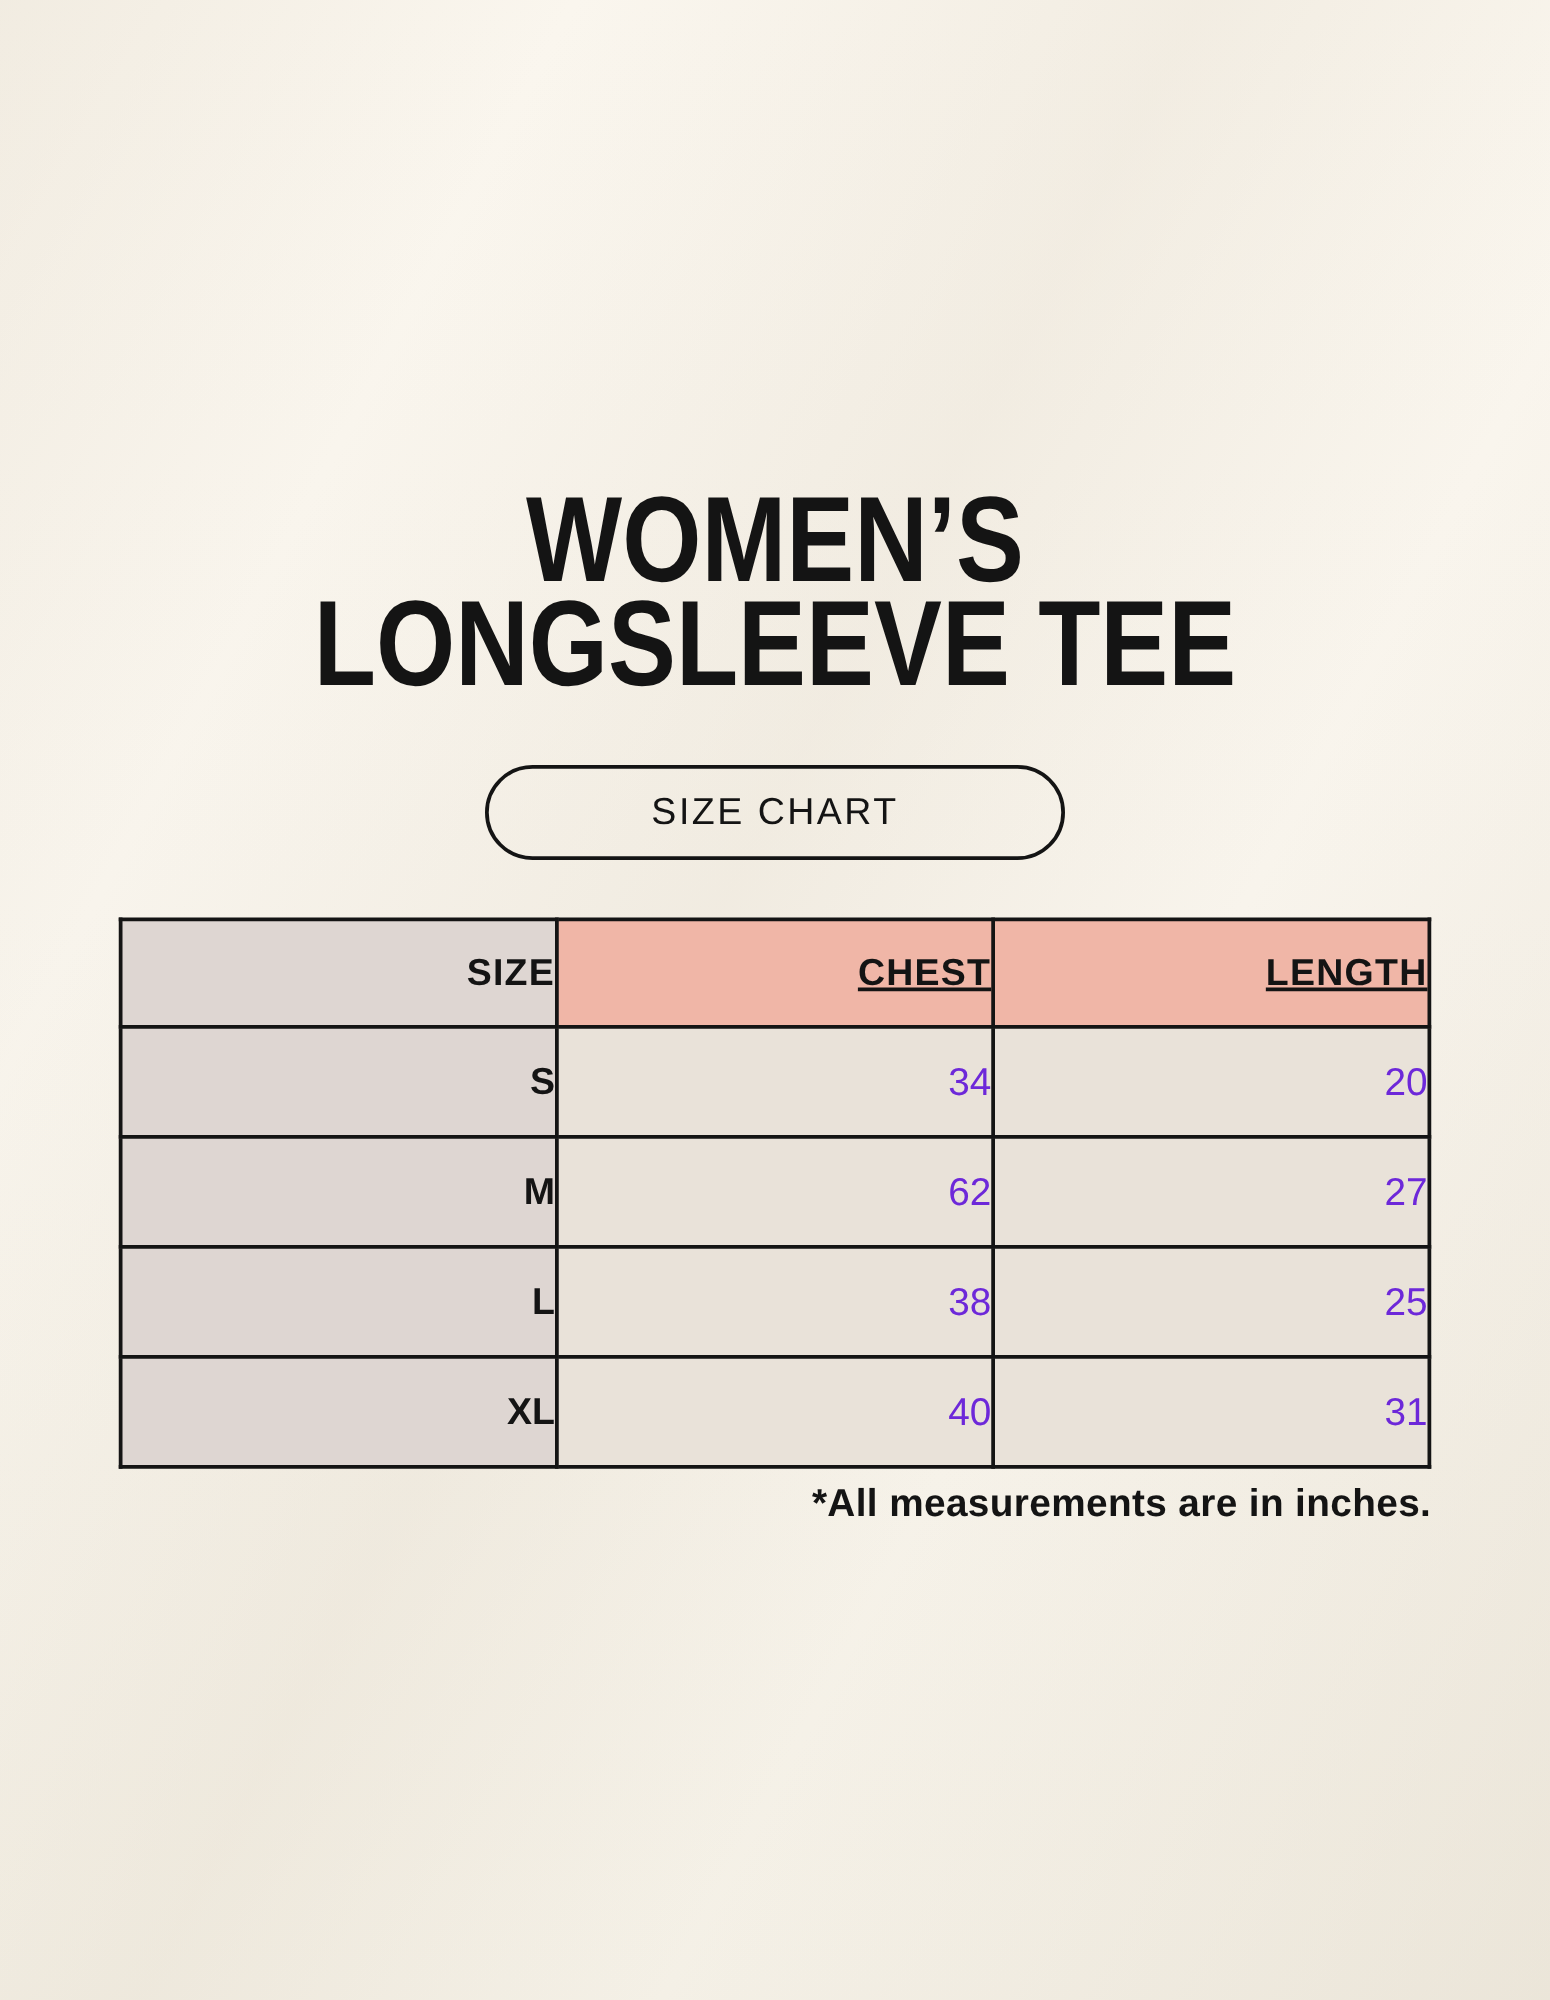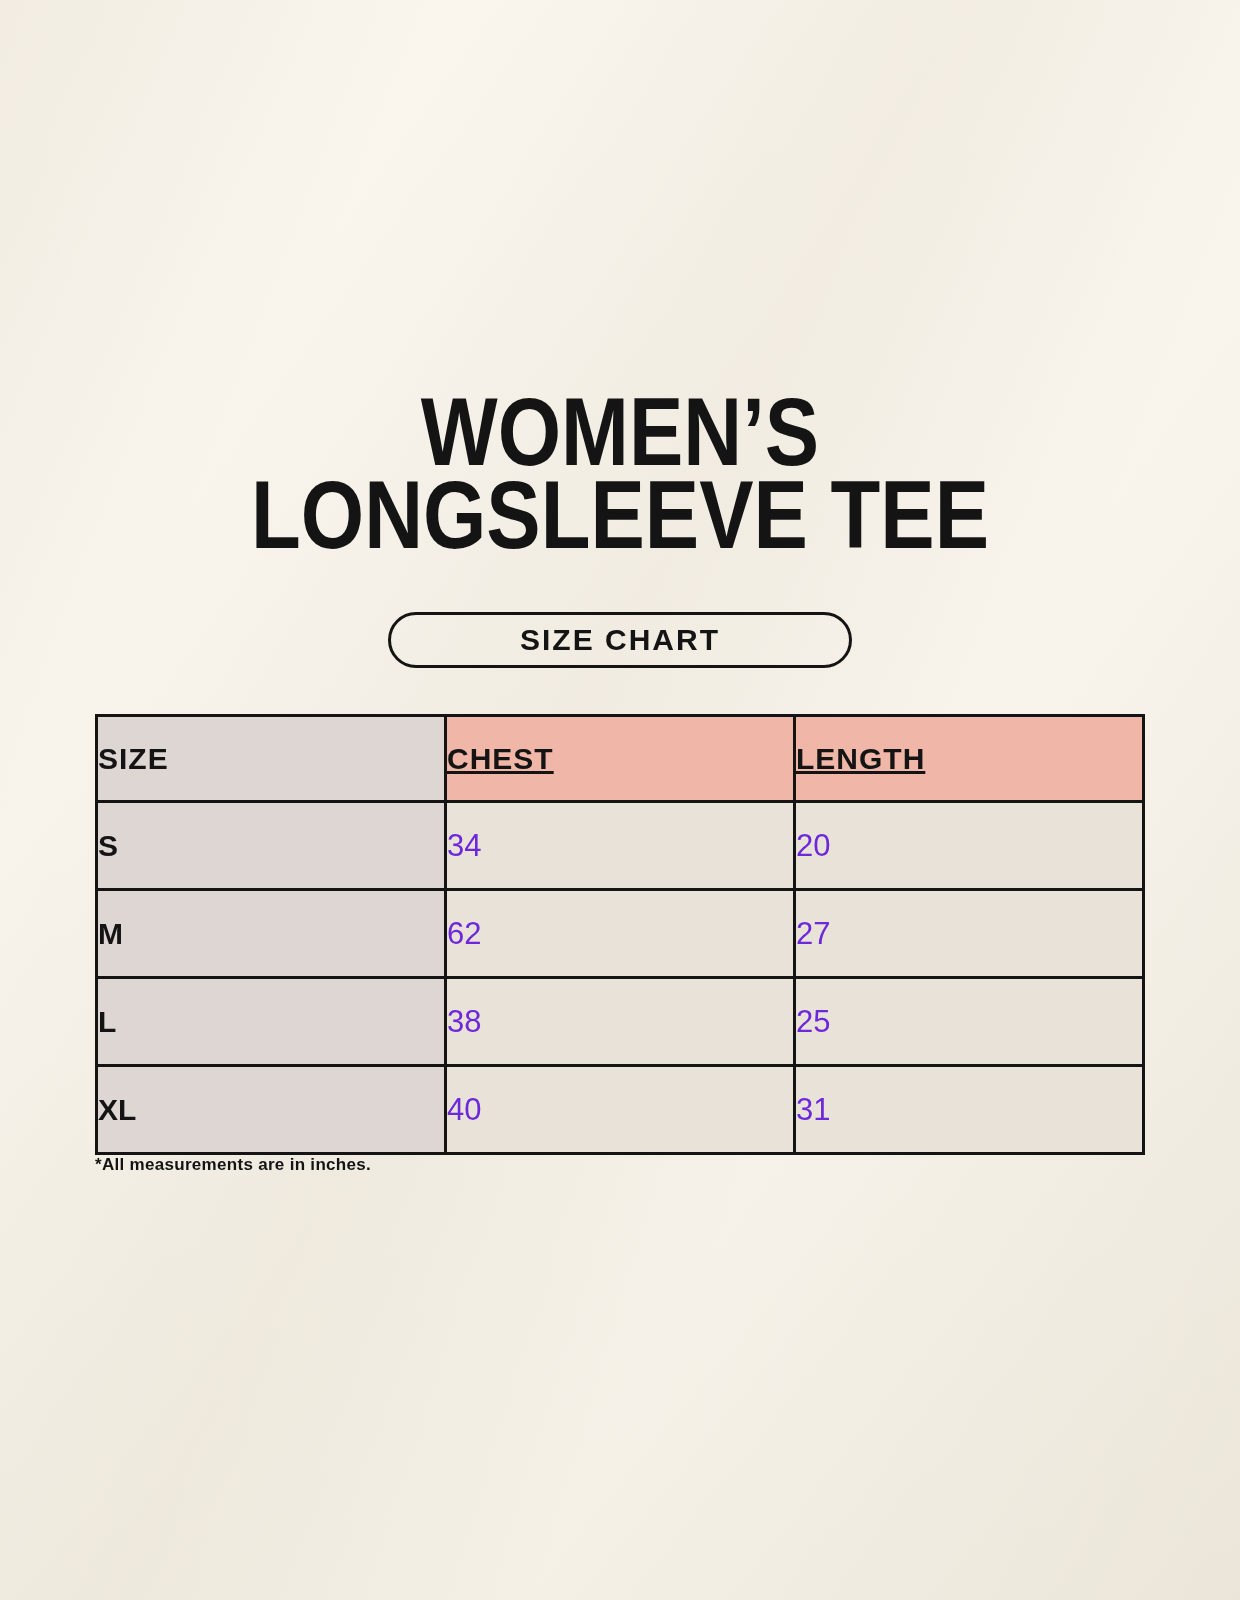--- a/index.html
+++ b/index.html
@@ -48,60 +48,61 @@
     transform-origin: 50% 50%;
     white-space: nowrap;
   }
   .title-line { display: block; }
 
   .pill-button {
     display: flex;
     align-items: center;
     justify-content: center;
     width: 464px;
-    height: 56px;
+    height: 76px;
     margin: 56px auto 0 auto;
     border: 3px solid var(--border);
     border-radius: 40px;
     background: transparent;
     font-size: 30px;
-    font-weight: bold;
+    font-weight: normal;
     letter-spacing: 2px;
     cursor: pointer;
   }
 
   table.size-table {
     width: 1050px;
     margin-top: 46px;
     border-collapse: collapse;
     table-layout: fixed;
   }
   .size-table th,
   .size-table td {
     border: 3px solid var(--border);
-    text-align: left;
+    text-align: right;
     vertical-align: middle;
     padding: 0;
   }
   .size-table th {
     height: 86px;
     font-size: 30px;
     font-weight: bold;
     letter-spacing: 1px;
   }
   .size-table td { height: 88px; font-size: 31px; }
 
   th.col-size   { background: var(--size-col-bg); }
   th.col-measure{ background: var(--measure-header-bg); text-decoration: underline; }
   td.row-label  { background: var(--size-col-bg); font-weight: bold; font-size: 30px; }
   td.row-value  { background: var(--value-cell-bg); font-weight: normal; color: #6d28d9; }
 
   .footnote {
-    margin-top: 0;
-    font-size: 17px;
+    margin-top: 10px;
+    text-align: right;
+    font-size: 31px;
     font-weight: bold;
     letter-spacing: 0.3px;
   }
 </style>
 </head>
 <body>
 
 <div class="canvas">
   <div class="content">
 

